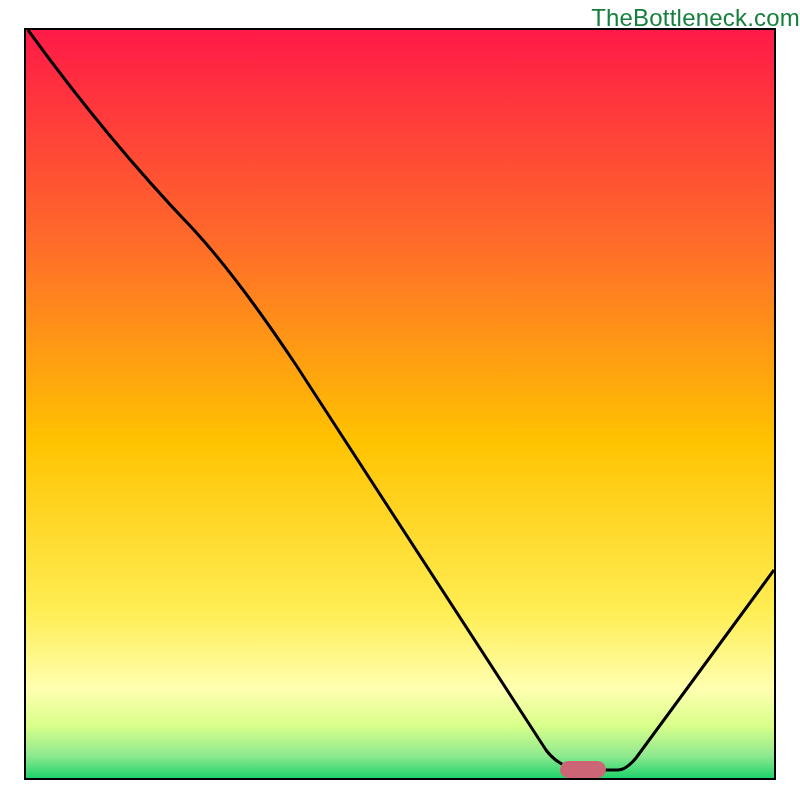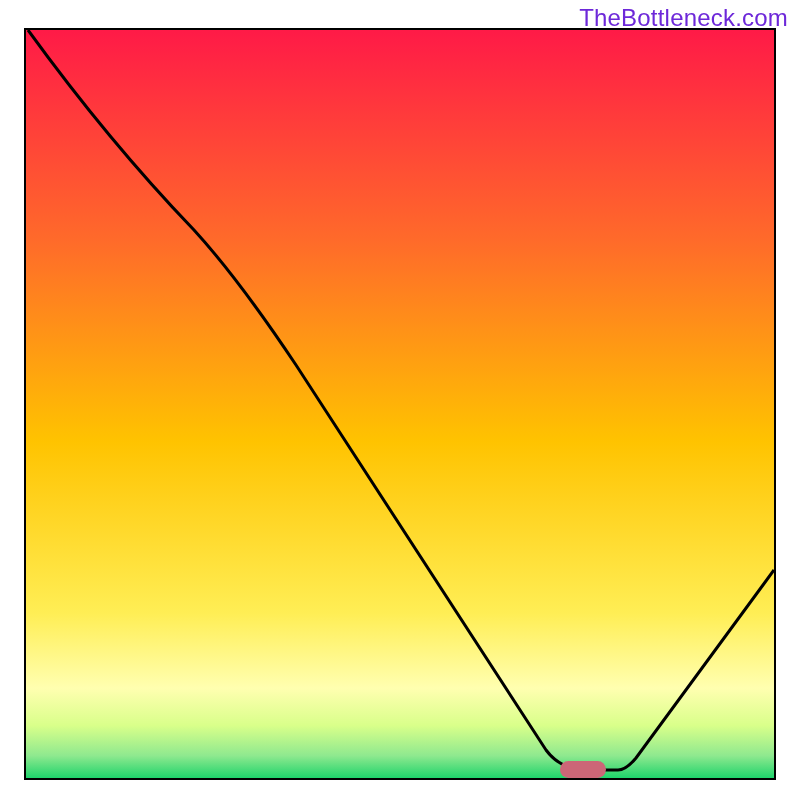--- a/index.html
+++ b/index.html
@@ -12,24 +12,24 @@
     font-family: Arial, Helvetica, sans-serif;
   }
   .wrap {
     position: relative;
     width: 800px;
     height: 800px;
   }
   .watermark {
     position: absolute;
     top: 4px;
-    right: 12px;
+    right: 0;
     font-size: 24px;
     font-weight: 400;
-    color: #6d28d9;
+    color: #15803d;
     letter-spacing: 0.2px;
   }
   .plot-outer {
     position: absolute;
     left: 24px;
     top: 28px;
     width: 752px;
     height: 752px;
     border: 2px solid #000000;
     box-sizing: border-box;

